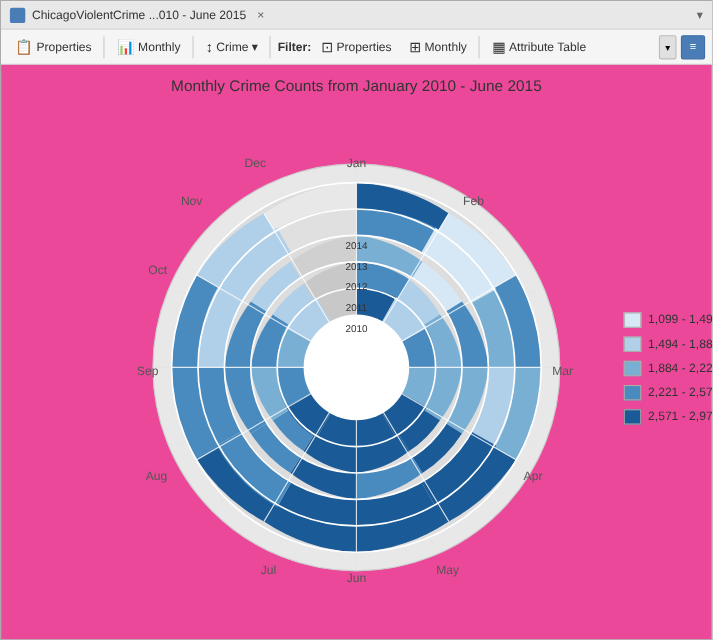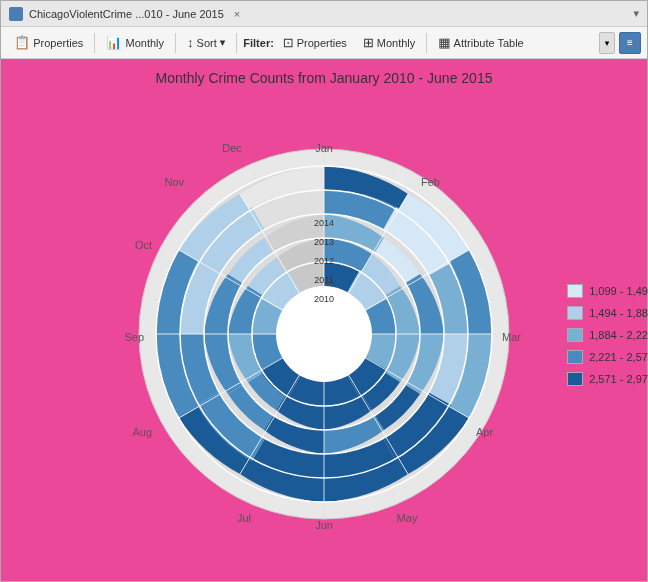--- a/index.html
+++ b/index.html
@@ -60,21 +60,21 @@
       <span>Properties</span>
     </button>
     <div class="toolbar-separator"></div>
     <button class="toolbar-btn">
       <span class="btn-icon">📊</span>
       <span>Monthly</span>
     </button>
     <div class="toolbar-separator"></div>
     <button class="toolbar-btn">
       <span class="btn-icon">↕</span>
-      <span>Sort</span>
+      <span>Crime</span>
       <span>▾</span>
     </button>
     <div class="toolbar-separator"></div>
     <span class="filter-label">Filter:</span>
     <button class="toolbar-btn">
       <span class="btn-icon">⊡</span>
       <span>Properties</span>
     </button>
     <button class="toolbar-btn">
       <span class="btn-icon">⊞</span>

